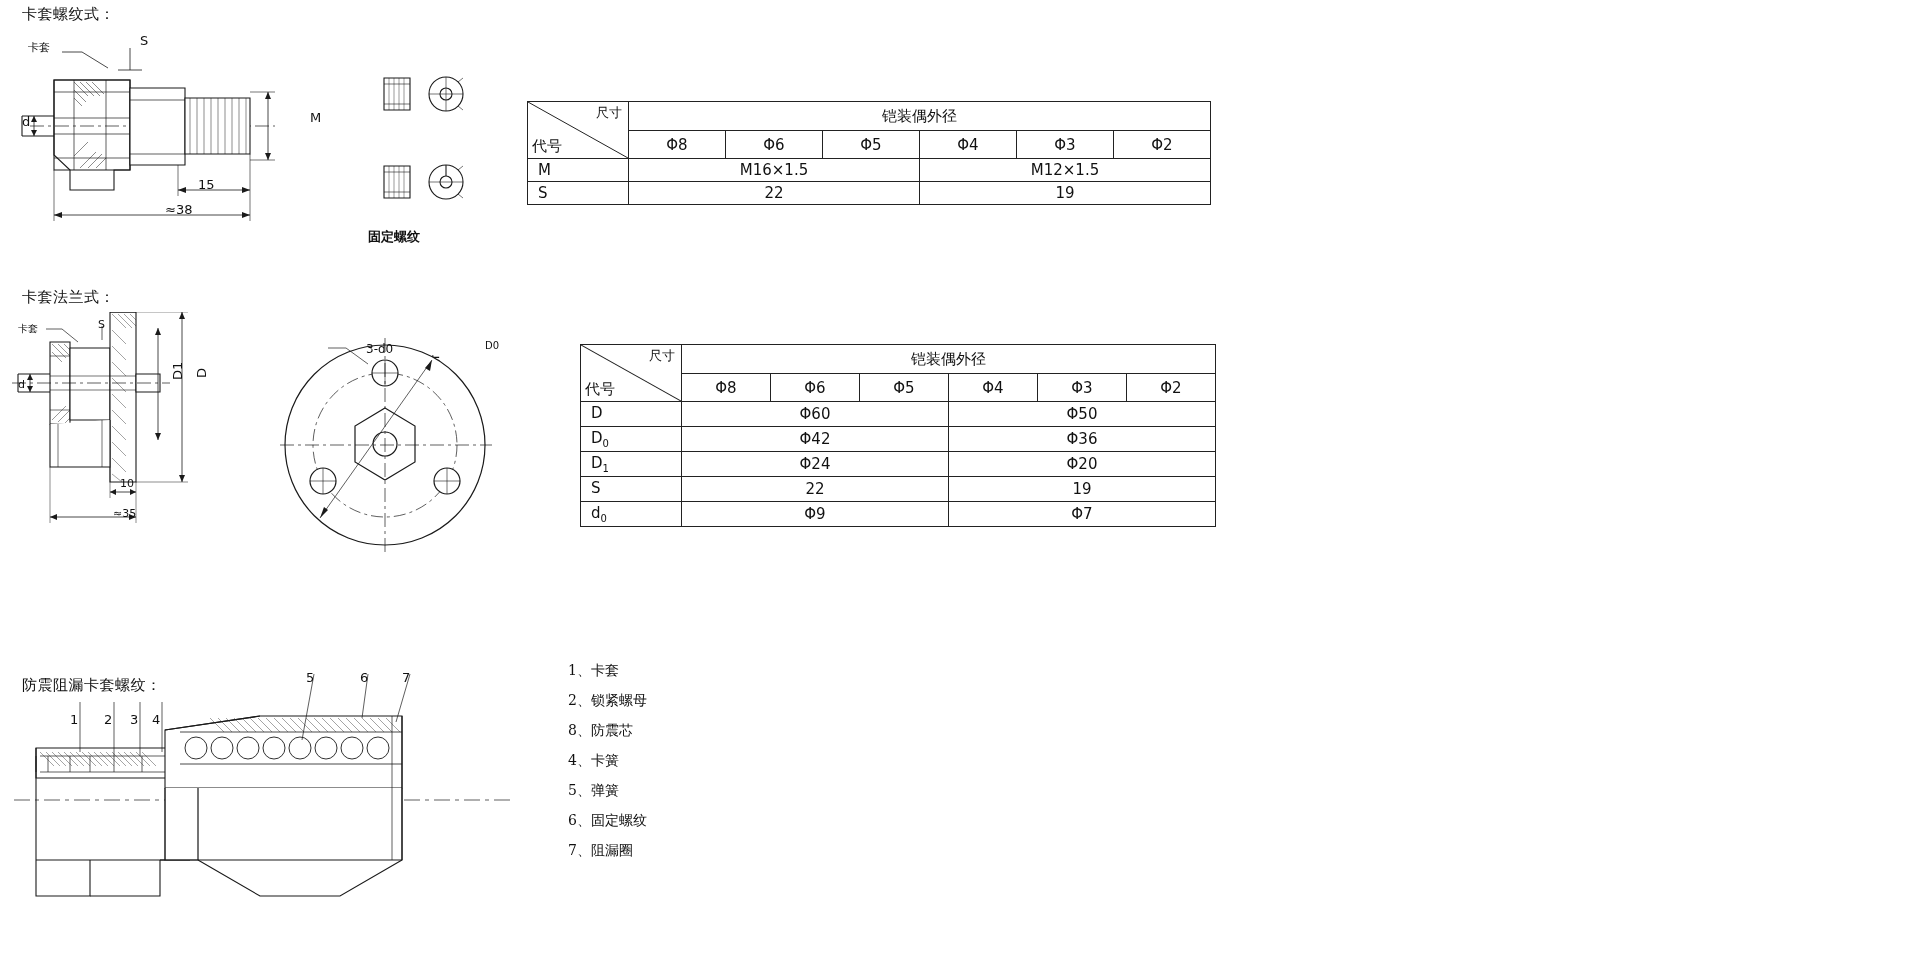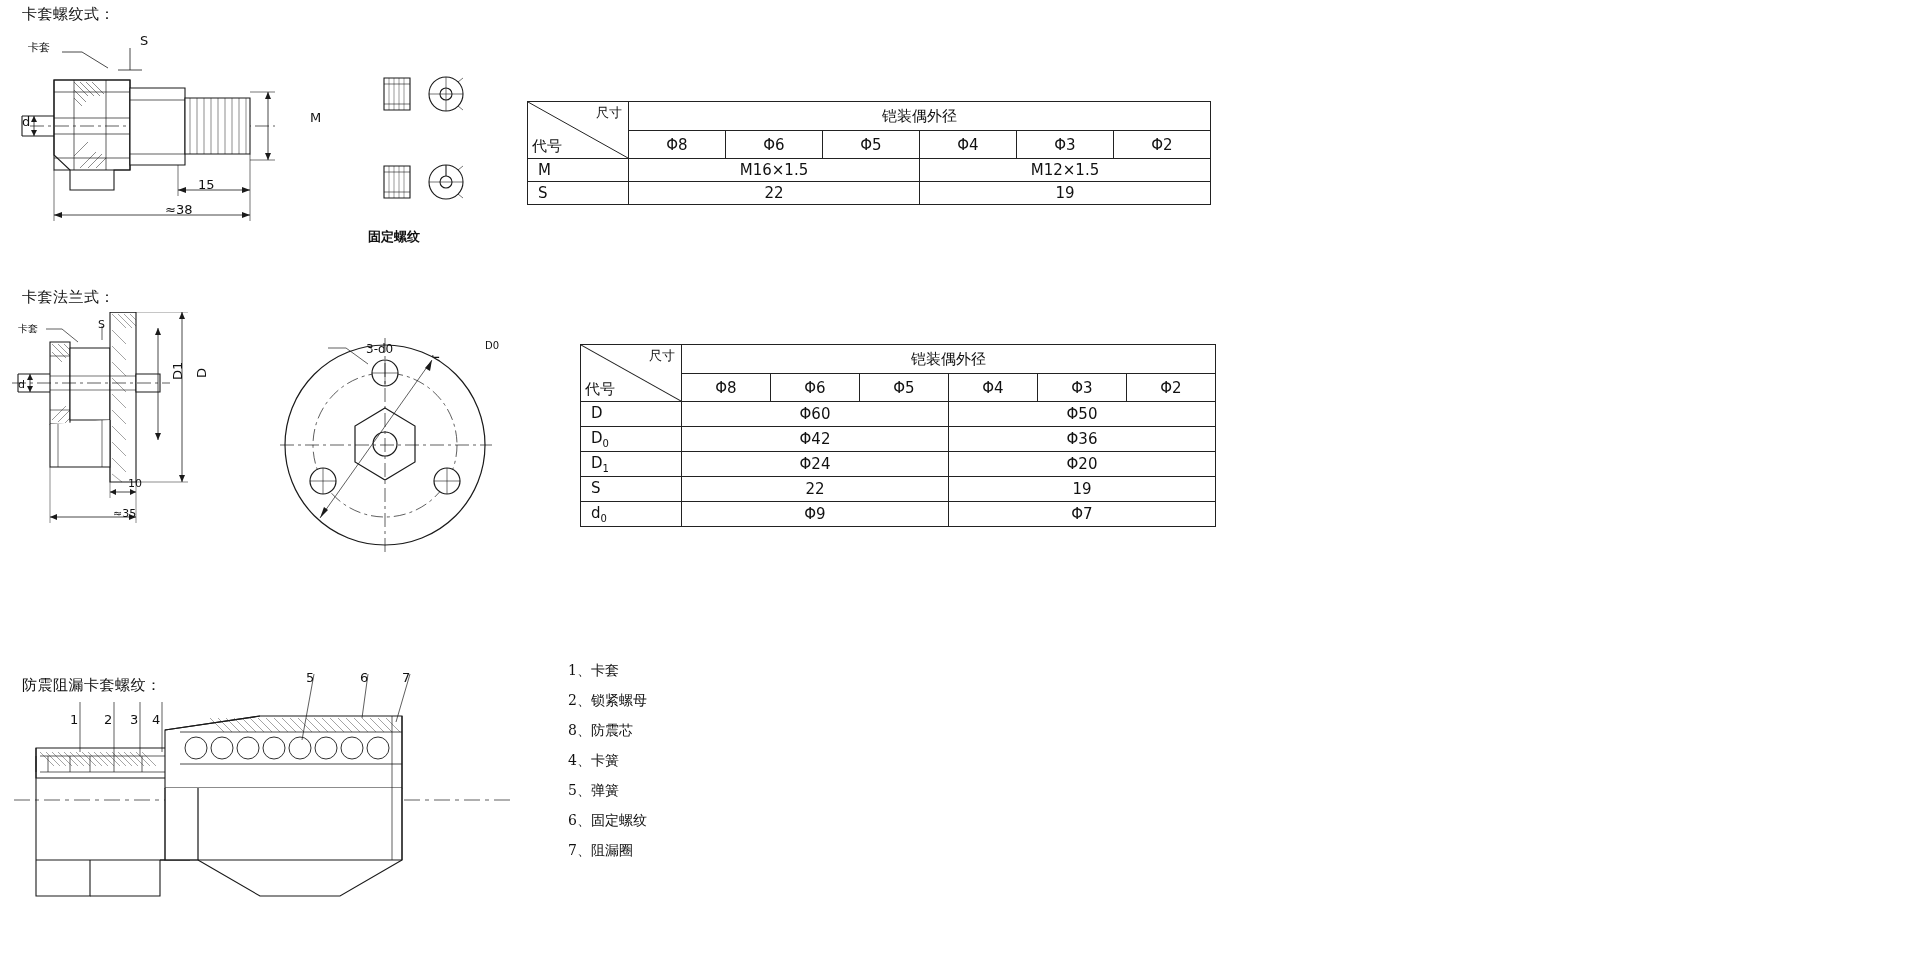--- a/index.html
+++ b/index.html
@@ -314,21 +314,21 @@
         <path d="M40,155 L40,211" stroke-width="0.5"></path>
         <path d="M126,186 L126,211" stroke-width="0.5"></path>
       </g>
     </svg>
   </div>
   <div class="abs label-small" style="left:18px; top:322px; font-size:10px;">卡套</div>
   <div class="abs label-small" style="left:98px; top:318px;">S</div>
   <div class="abs label-small" style="left:18px; top:378px;">d</div>
   <div class="abs label-med rot90" style="left:170px; top:380px;">D1</div>
   <div class="abs label-med rot90" style="left:194px; top:378px;">D</div>
-  <div class="abs label-small" style="left:128px; top:477px;">10</div>
+  <div class="abs label-small" style="left:120px; top:477px;">10</div>
   <div class="abs label-small" style="left:113px; top:507px;">≈35</div>
 
   <div class="abs" style="left:280px; top:330px; width:265px; height:265px;">
     <svg width="265" height="265" viewBox="0 0 265 265">
       <g fill="none" stroke="#1a1a1a" stroke-width="1.2">
 
         <circle cx="105" cy="115" r="100" fill="#fff"></circle>
 
         <circle cx="105" cy="115" r="72" stroke-width="0.7" stroke-dasharray="12,4,3,4"></circle>
 

